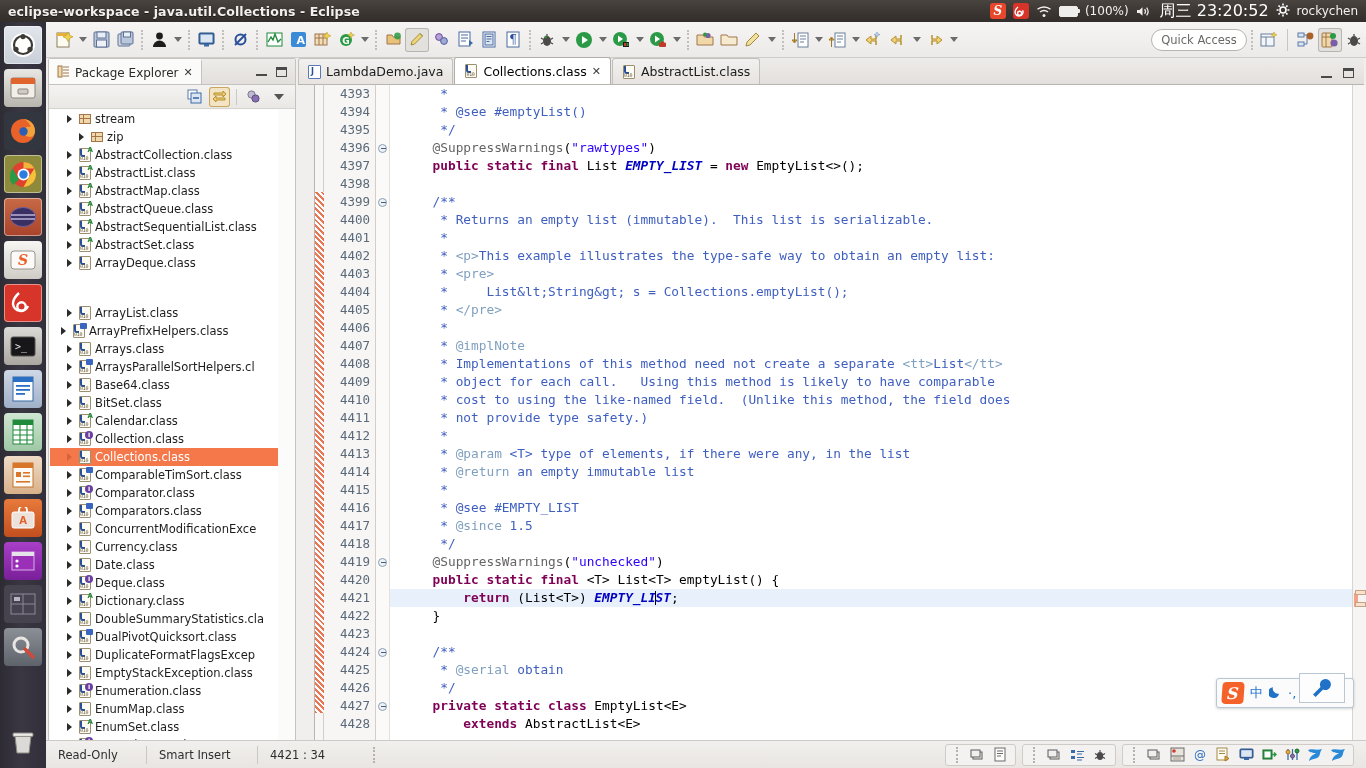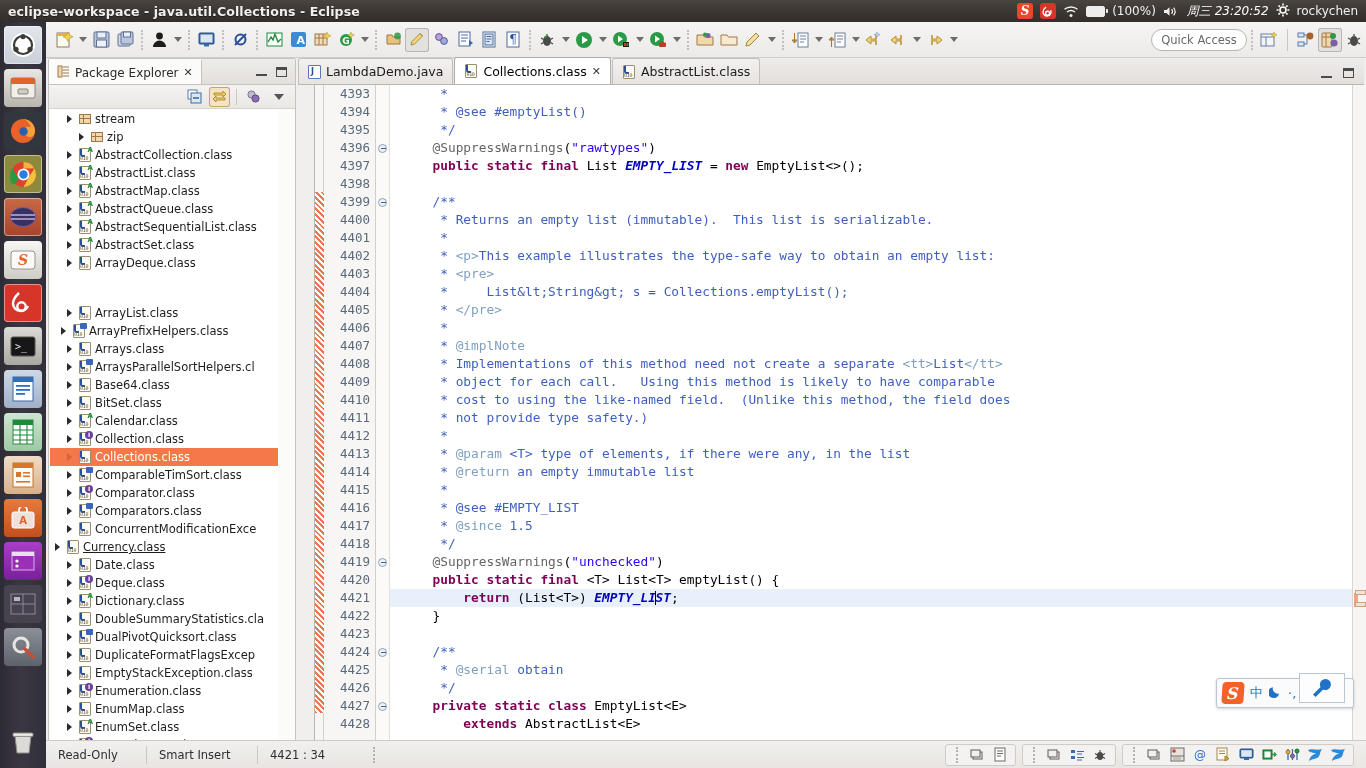--- a/index.html
+++ b/index.html
@@ -39,21 +39,21 @@
     display: flex; align-items: center; justify-content: center;
   }
   .battery-ico {
     width: 19px; height: 11px; border: 1.6px solid #efedeb; border-radius: 2px;
     position: relative; background: #efedeb;
   }
   .battery-ico::after {
     content: ""; position: absolute; right: -3.5px; top: 2.5px;
     width: 2px; height: 4px; background: #efedeb; border-radius: 0 1px 1px 0;
   }
-  .clock-text { font-size: 12px; color: #fff; font-style: italic; }
+  .clock-text { font-size: 16px; color: #fff; }
   .gear-tray { font-size: 13px; color: #fff; }
 
   
   .launcher {
     position: absolute; left: 0; top: 22px; width: 46px; height: 746px;
     background: linear-gradient(to right, #2d2b33 0%, #3a3743 45%, #312f3a 100%);
     background-color: #34313c;
     display: flex; flex-direction: column; align-items: center;
     padding-top: 4px;
   }
@@ -1007,21 +1007,21 @@
           </div>
           <div class="trow" style="padding-left: 14px;">
             <span class="twist"></span>
             <span class="cicon">
               <span class="pg"></span>
               <span class="jhook"></span>
               <span class="bits">010</span>
             </span>
             <span>ConcurrentModificationExce</span>
           </div>
-          <div class="trow" style="padding-left: 2px; text-decoration: underline;">
+          <div class="trow" style="padding-left: 14px;">
             <span class="twist"></span>
             <span class="cicon">
               <span class="pg"></span>
               <span class="jhook"></span>
               <span class="bits">010</span>
             </span>
             <span>Currency.class</span>
           </div>
           <div class="trow" style="padding-left: 14px;">
             <span class="twist"></span>

